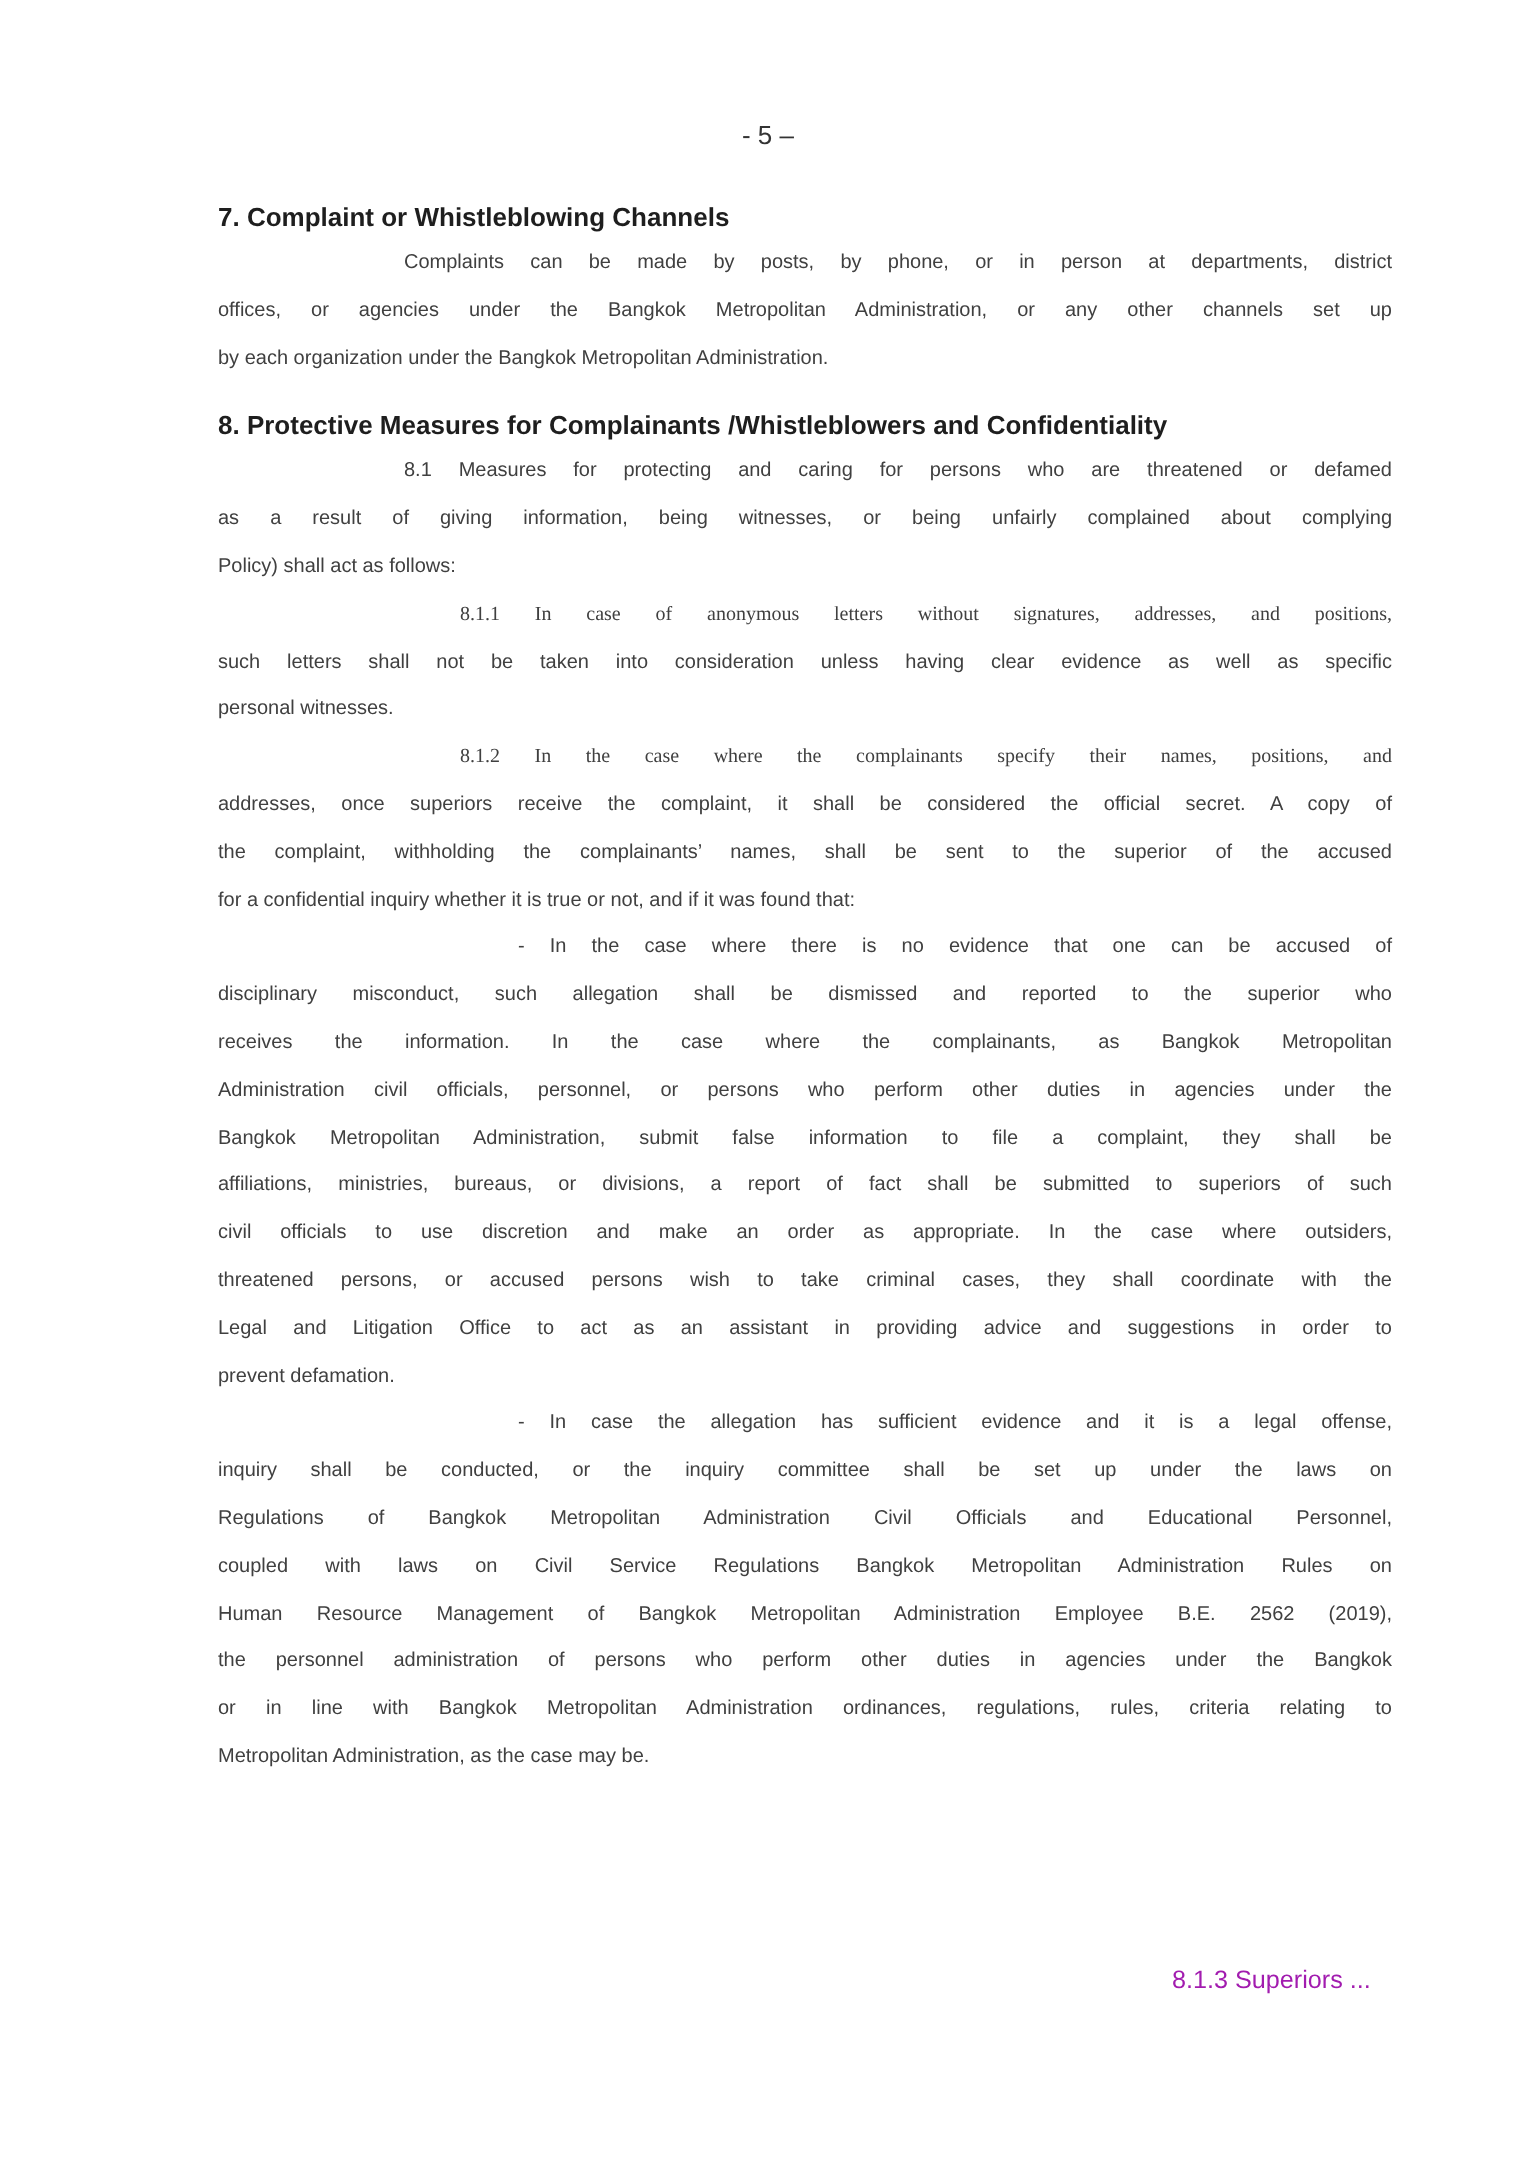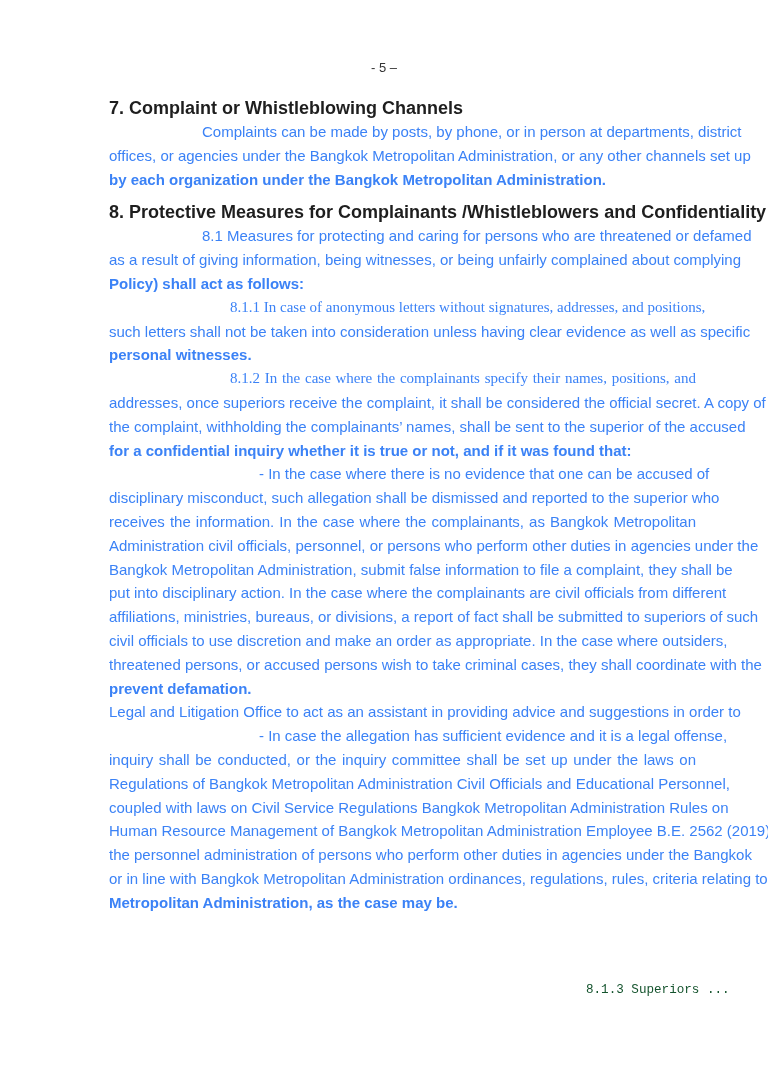--- a/index.html
+++ b/index.html
@@ -33,51 +33,49 @@
       color: #333;
     }
     .content {
       position: absolute;
       left: 109px;
       width: 587px;
       top: 97px;
     }
     .heading {
       font-weight: bold;
-      font-size: 18px;
+      font-size: 13px;
       color: #1e1e1e;
       height: 23px;
       line-height: 23px;
       white-space: nowrap;
     }
     .line {
-      font-size: 15px;
+      font-size: 10px;
       height: 23.8px;
       line-height: 23.8px;
       white-space: nowrap;
       text-align: justify;
       text-align-last: justify;
-      color: #3b82f6;
+      color: #404040;
     }
     .line.last {
       text-align-last: left;
-      font-weight: bold;
     }
     .line.ind1 { padding-left: 93px; }
     .line.ind2 { padding-left: 121px; font-family: Liberation Serif, serif; }
     .line.ind3 { padding-left: 150px; }
     .gap { height: 10px; }
     .continuation {
       position: absolute;
       top: 983px;
       left: 586px;
       font-size: 12.6px;
-      color: #14532d;
+      color: #a21caf;
       white-space: nowrap;
-      font-family: Liberation Mono, monospace;
     }
   </style>
 </head>
 <body>
 
 <div class="page">
 
   <div class="page-number">- 5 –</div>
 
   <div class="content">
@@ -111,26 +109,25 @@
       <div class="line">the complaint, withholding the complainants’ names, shall be sent to the superior of the accused</div>
       <div class="line last">for a confidential inquiry whether it is true or not, and if it was found that:</div>
     </div>
 
     <div>
       <div class="line ind3">- In the case where there is no evidence that one can be accused of</div>
       <div class="line">disciplinary misconduct, such allegation shall be dismissed and reported to the superior who</div>
       <div class="line">receives the information. In the case where the complainants, as Bangkok Metropolitan</div>
       <div class="line">Administration civil officials, personnel, or persons who perform other duties in agencies under the</div>
       <div class="line">Bangkok Metropolitan Administration, submit false information to file a complaint, they shall be</div>
-      <div class="line">put into disciplinary action. In the case where the complainants are civil officials from different</div>
       <div class="line">affiliations, ministries, bureaus, or divisions, a report of fact shall be submitted to superiors of such</div>
       <div class="line">civil officials to use discretion and make an order as appropriate. In the case where outsiders,</div>
       <div class="line">threatened persons, or accused persons wish to take criminal cases, they shall coordinate with the</div>
+      <div class="line">Legal and Litigation Office to act as an assistant in providing advice and suggestions in order to</div>
       <div class="line last">prevent defamation.</div>
-      <div class="line">Legal and Litigation Office to act as an assistant in providing advice and suggestions in order to</div>
     </div>
 
     <div>
       <div class="line ind3">- In case the allegation has sufficient evidence and it is a legal offense,</div>
       <div class="line">inquiry shall be conducted, or the inquiry committee shall be set up under the laws on</div>
       <div class="line">Regulations of Bangkok Metropolitan Administration Civil Officials and Educational Personnel,</div>
       <div class="line">coupled with laws on Civil Service Regulations Bangkok Metropolitan Administration Rules on</div>
       <div class="line">Human Resource Management of Bangkok Metropolitan Administration Employee B.E. 2562 (2019),</div>
       <div class="line">the personnel administration of persons who perform other duties in agencies under the Bangkok</div>
       <div class="line">or in line with Bangkok Metropolitan Administration ordinances, regulations, rules, criteria relating to</div>

